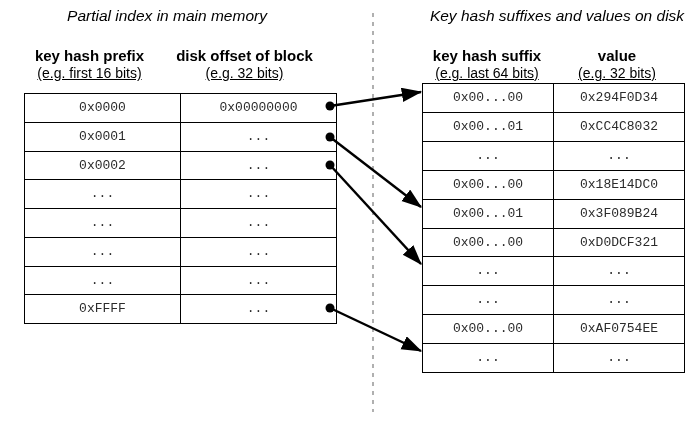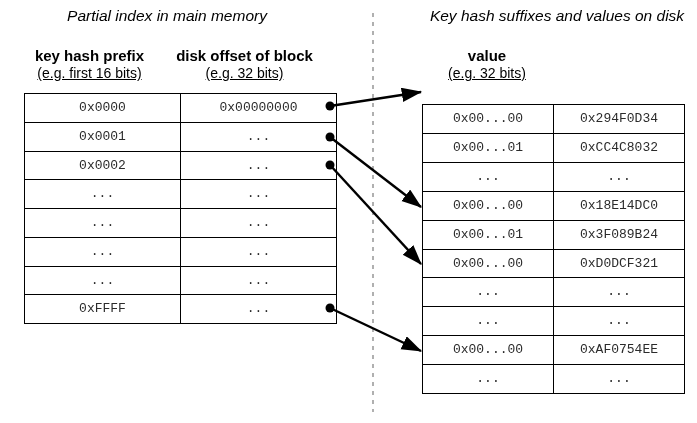--- a/index.html
+++ b/index.html
@@ -28,21 +28,21 @@
   .headers-left .hcol{width:155px;}
   .headers-right .hcol{width:130px;}
   .hcol{text-align:center;}
   .hmain{font-weight:bold; font-size:15px; line-height:18px; color:var(--heading); white-space:nowrap;}
   .hsub{font-size:14px; line-height:16px; color:var(--heading); white-space:nowrap;text-decoration:underline;}
   table.grid{
     position:absolute; border-collapse:collapse; table-layout:fixed;
     background:var(--background);
   }
   .grid-left{left:24px; top:93px; width:311px;}
-  .grid-right{left:422px; top:104px; width:261px;padding-left:35px;}
+  .grid-right{left:422px; top:83px; width:261px;padding-left:35px;}
   table.grid td{
     border:1px solid var(--border);
     font-family:"Liberation Mono", monospace;
     font-size:13px; color:var(--cell_text);
     text-align:center; padding:0; overflow:hidden; white-space:nowrap;
   }
   .grid-left td{width:155px; height:27.75px; line-height:27.75px;}
   .grid-right td{width:130px; height:27.9px; line-height:27.9px;}
   svg.overlay{
     position:absolute; left:0; top:0; width:697px; height:423px;
@@ -62,20 +62,24 @@
       <div class="hmain">key hash prefix</div>
       <div class="hsub">(e.g. first 16 bits)</div>
     </div>
     <div class="hcol">
       <div class="hmain">disk offset of block</div>
       <div class="hsub">(e.g. 32 bits)</div>
     </div>
   </div>
 
   <div class="headers headers-right">
+    <div class="hcol">
+      <div class="hmain">key hash suffix</div>
+      <div class="hsub">(e.g. last 64 bits)</div>
+    </div>
     <div class="hcol">
       <div class="hmain">value</div>
       <div class="hsub">(e.g. 32 bits)</div>
     </div>
   </div>
 
   <table class="grid grid-left">
     <tbody>
         <tr>
           <td>0x0000</td>

